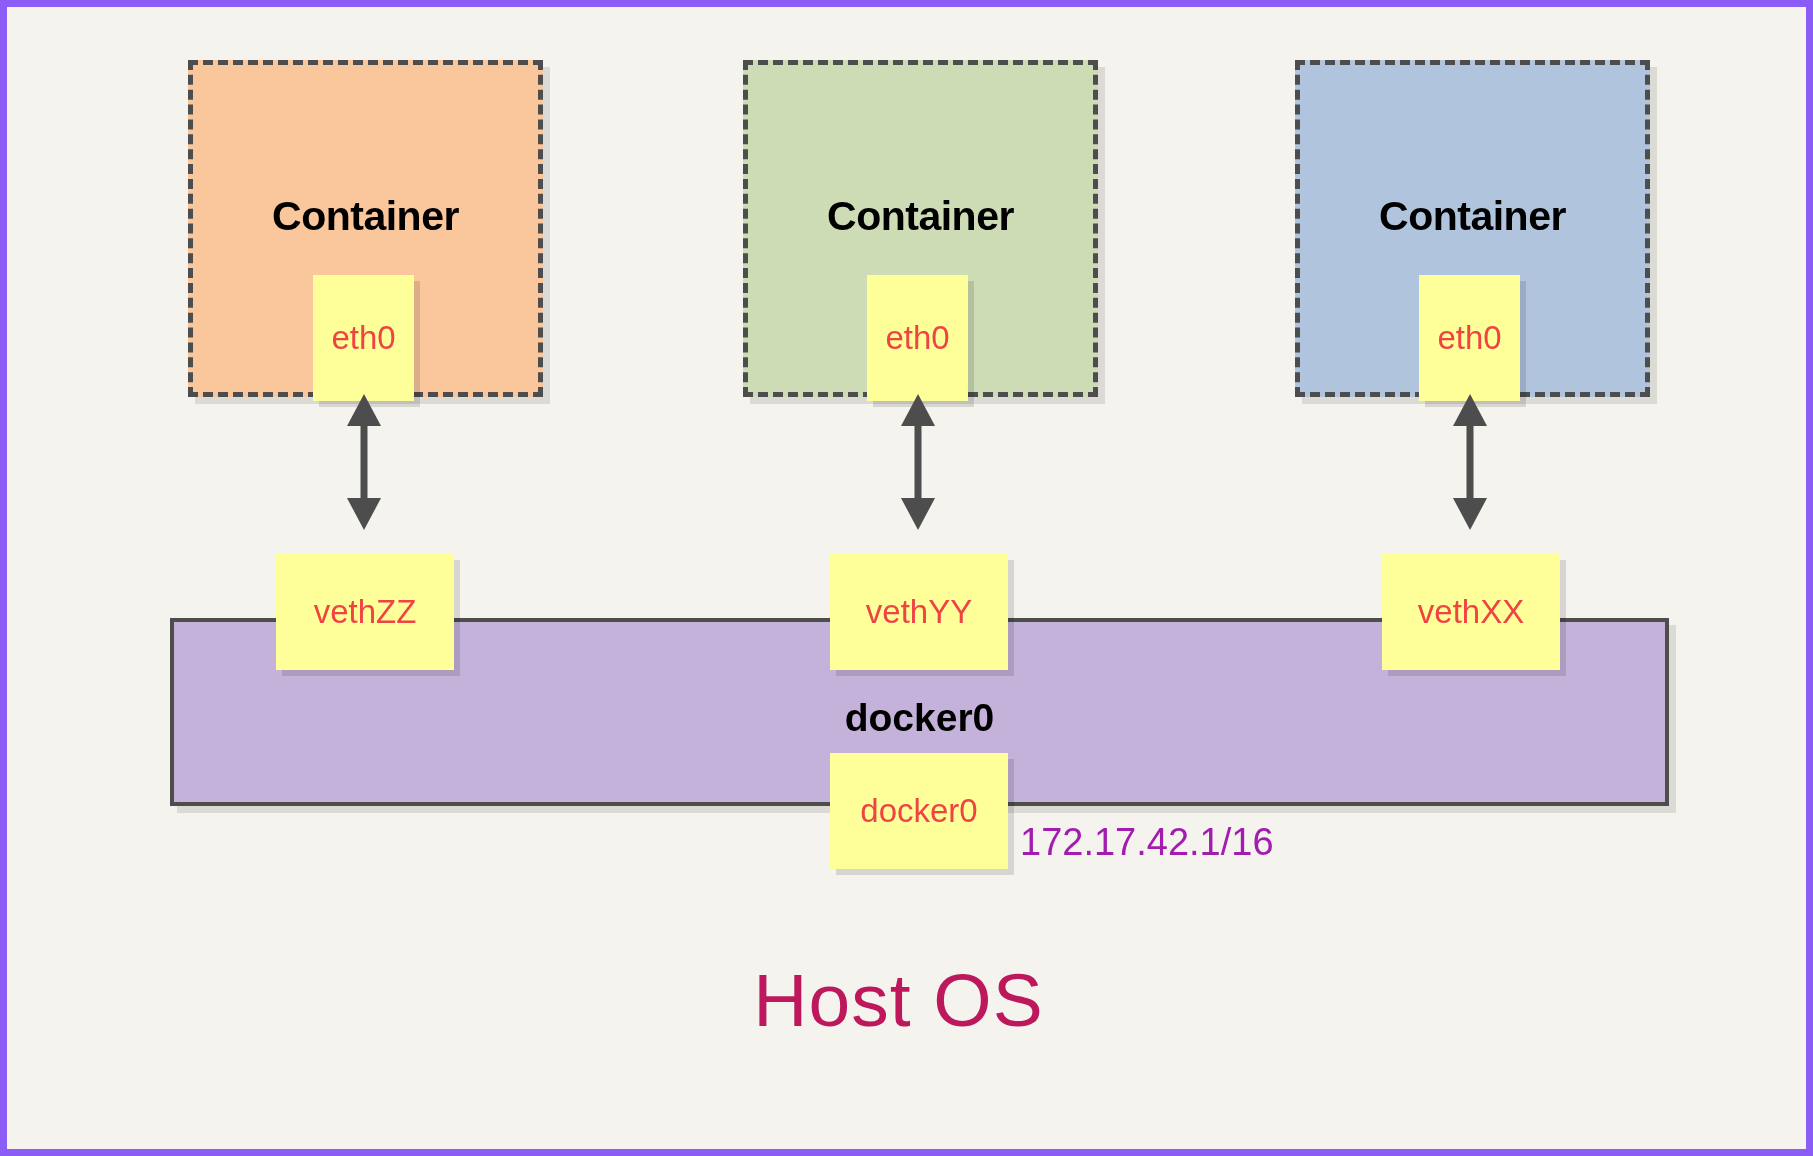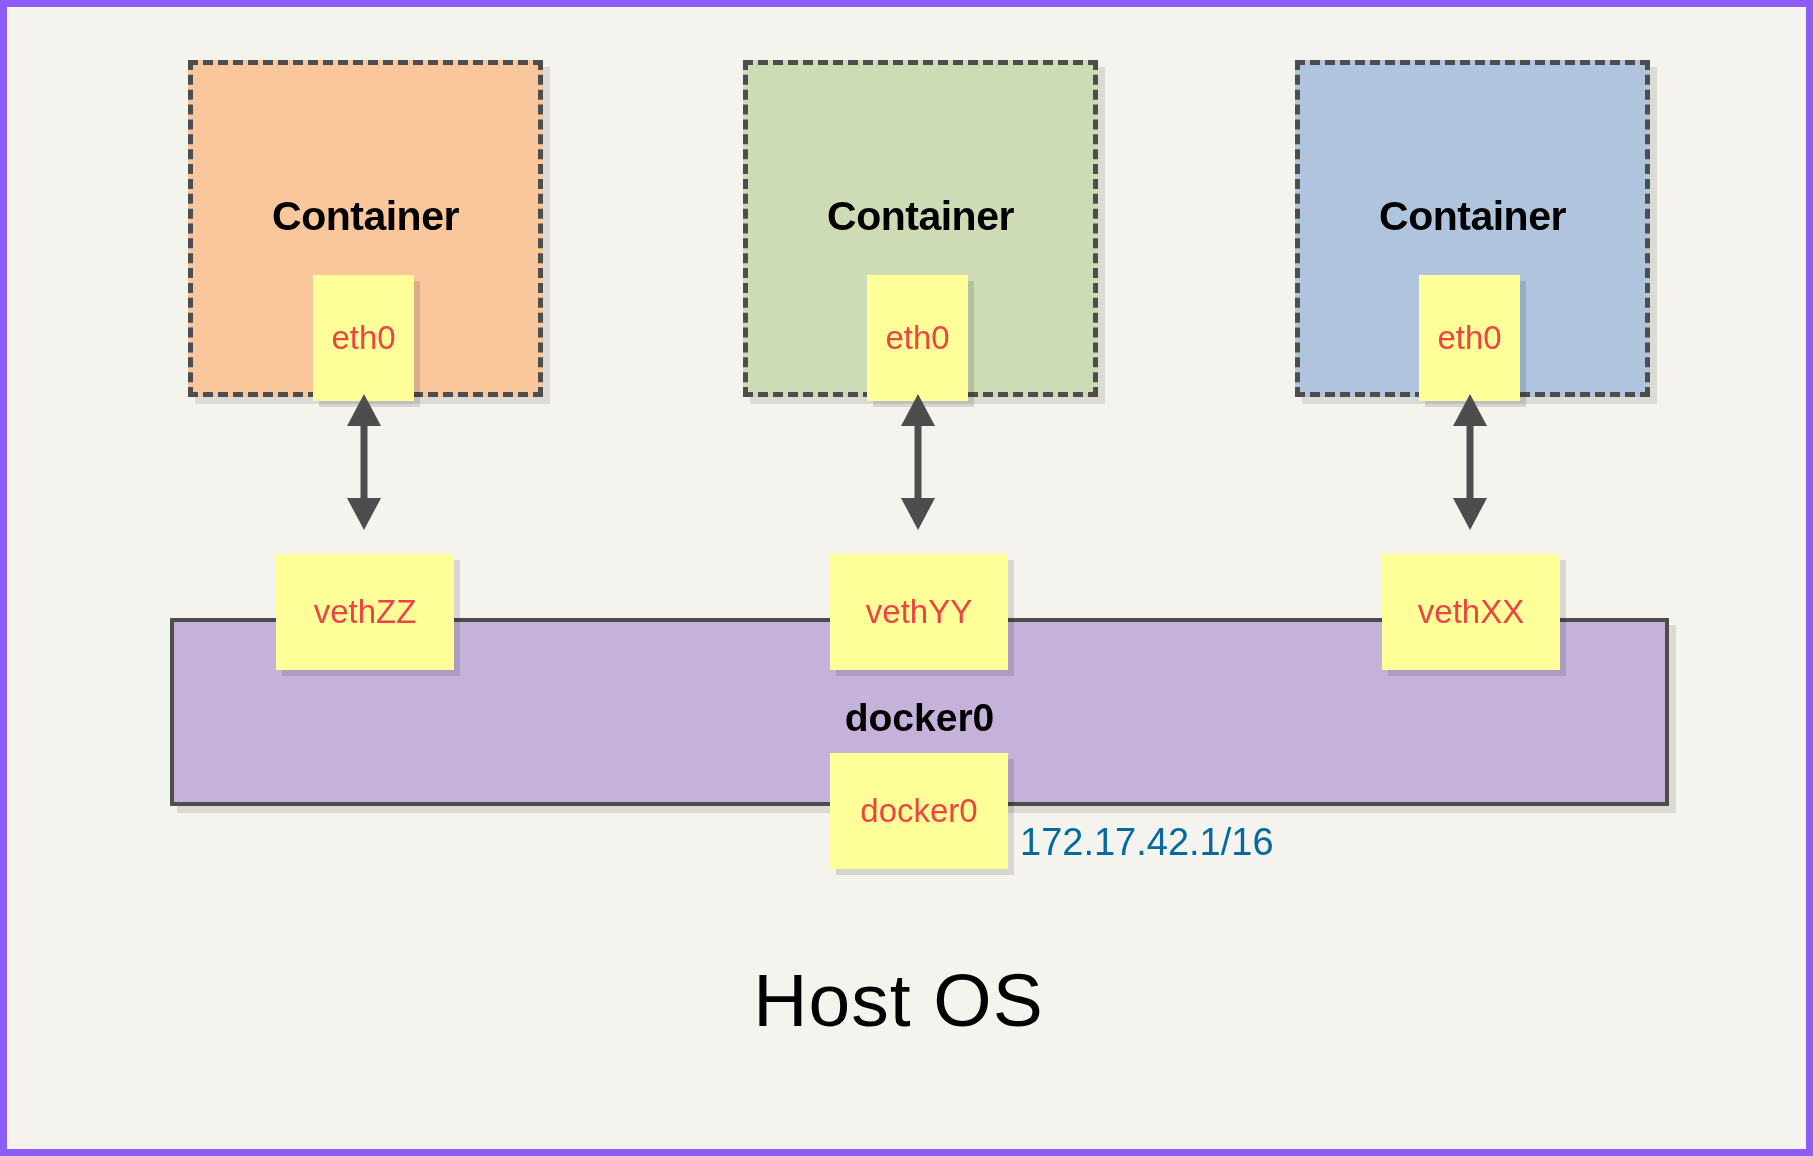--- a/index.html
+++ b/index.html
@@ -81,31 +81,31 @@
   .arrow {
     position: absolute;
   }
 
   
   #ip-label {
     position: absolute;
     left: 1013px;
     top: 814px;
     font-size: 38px;
-    color: #0369a1;
+    color: #a21caf;
     white-space: nowrap;
   }
   #host-os-label {
     position: absolute;
     left: 0;
     right: 16px;
     top: 950px;
     text-align: center;
     font-size: 75px;
-    color: #000000;
+    color: #be185d;
     letter-spacing: 1px;
   }
 </style>
 </head>
 <body>
 
 <div id="canvas">
 
   <div class="container-box" style="left:181px; top:53px; width:355px; height:337px; background:#fac69c;">
     <div class="container-title">Container</div>

